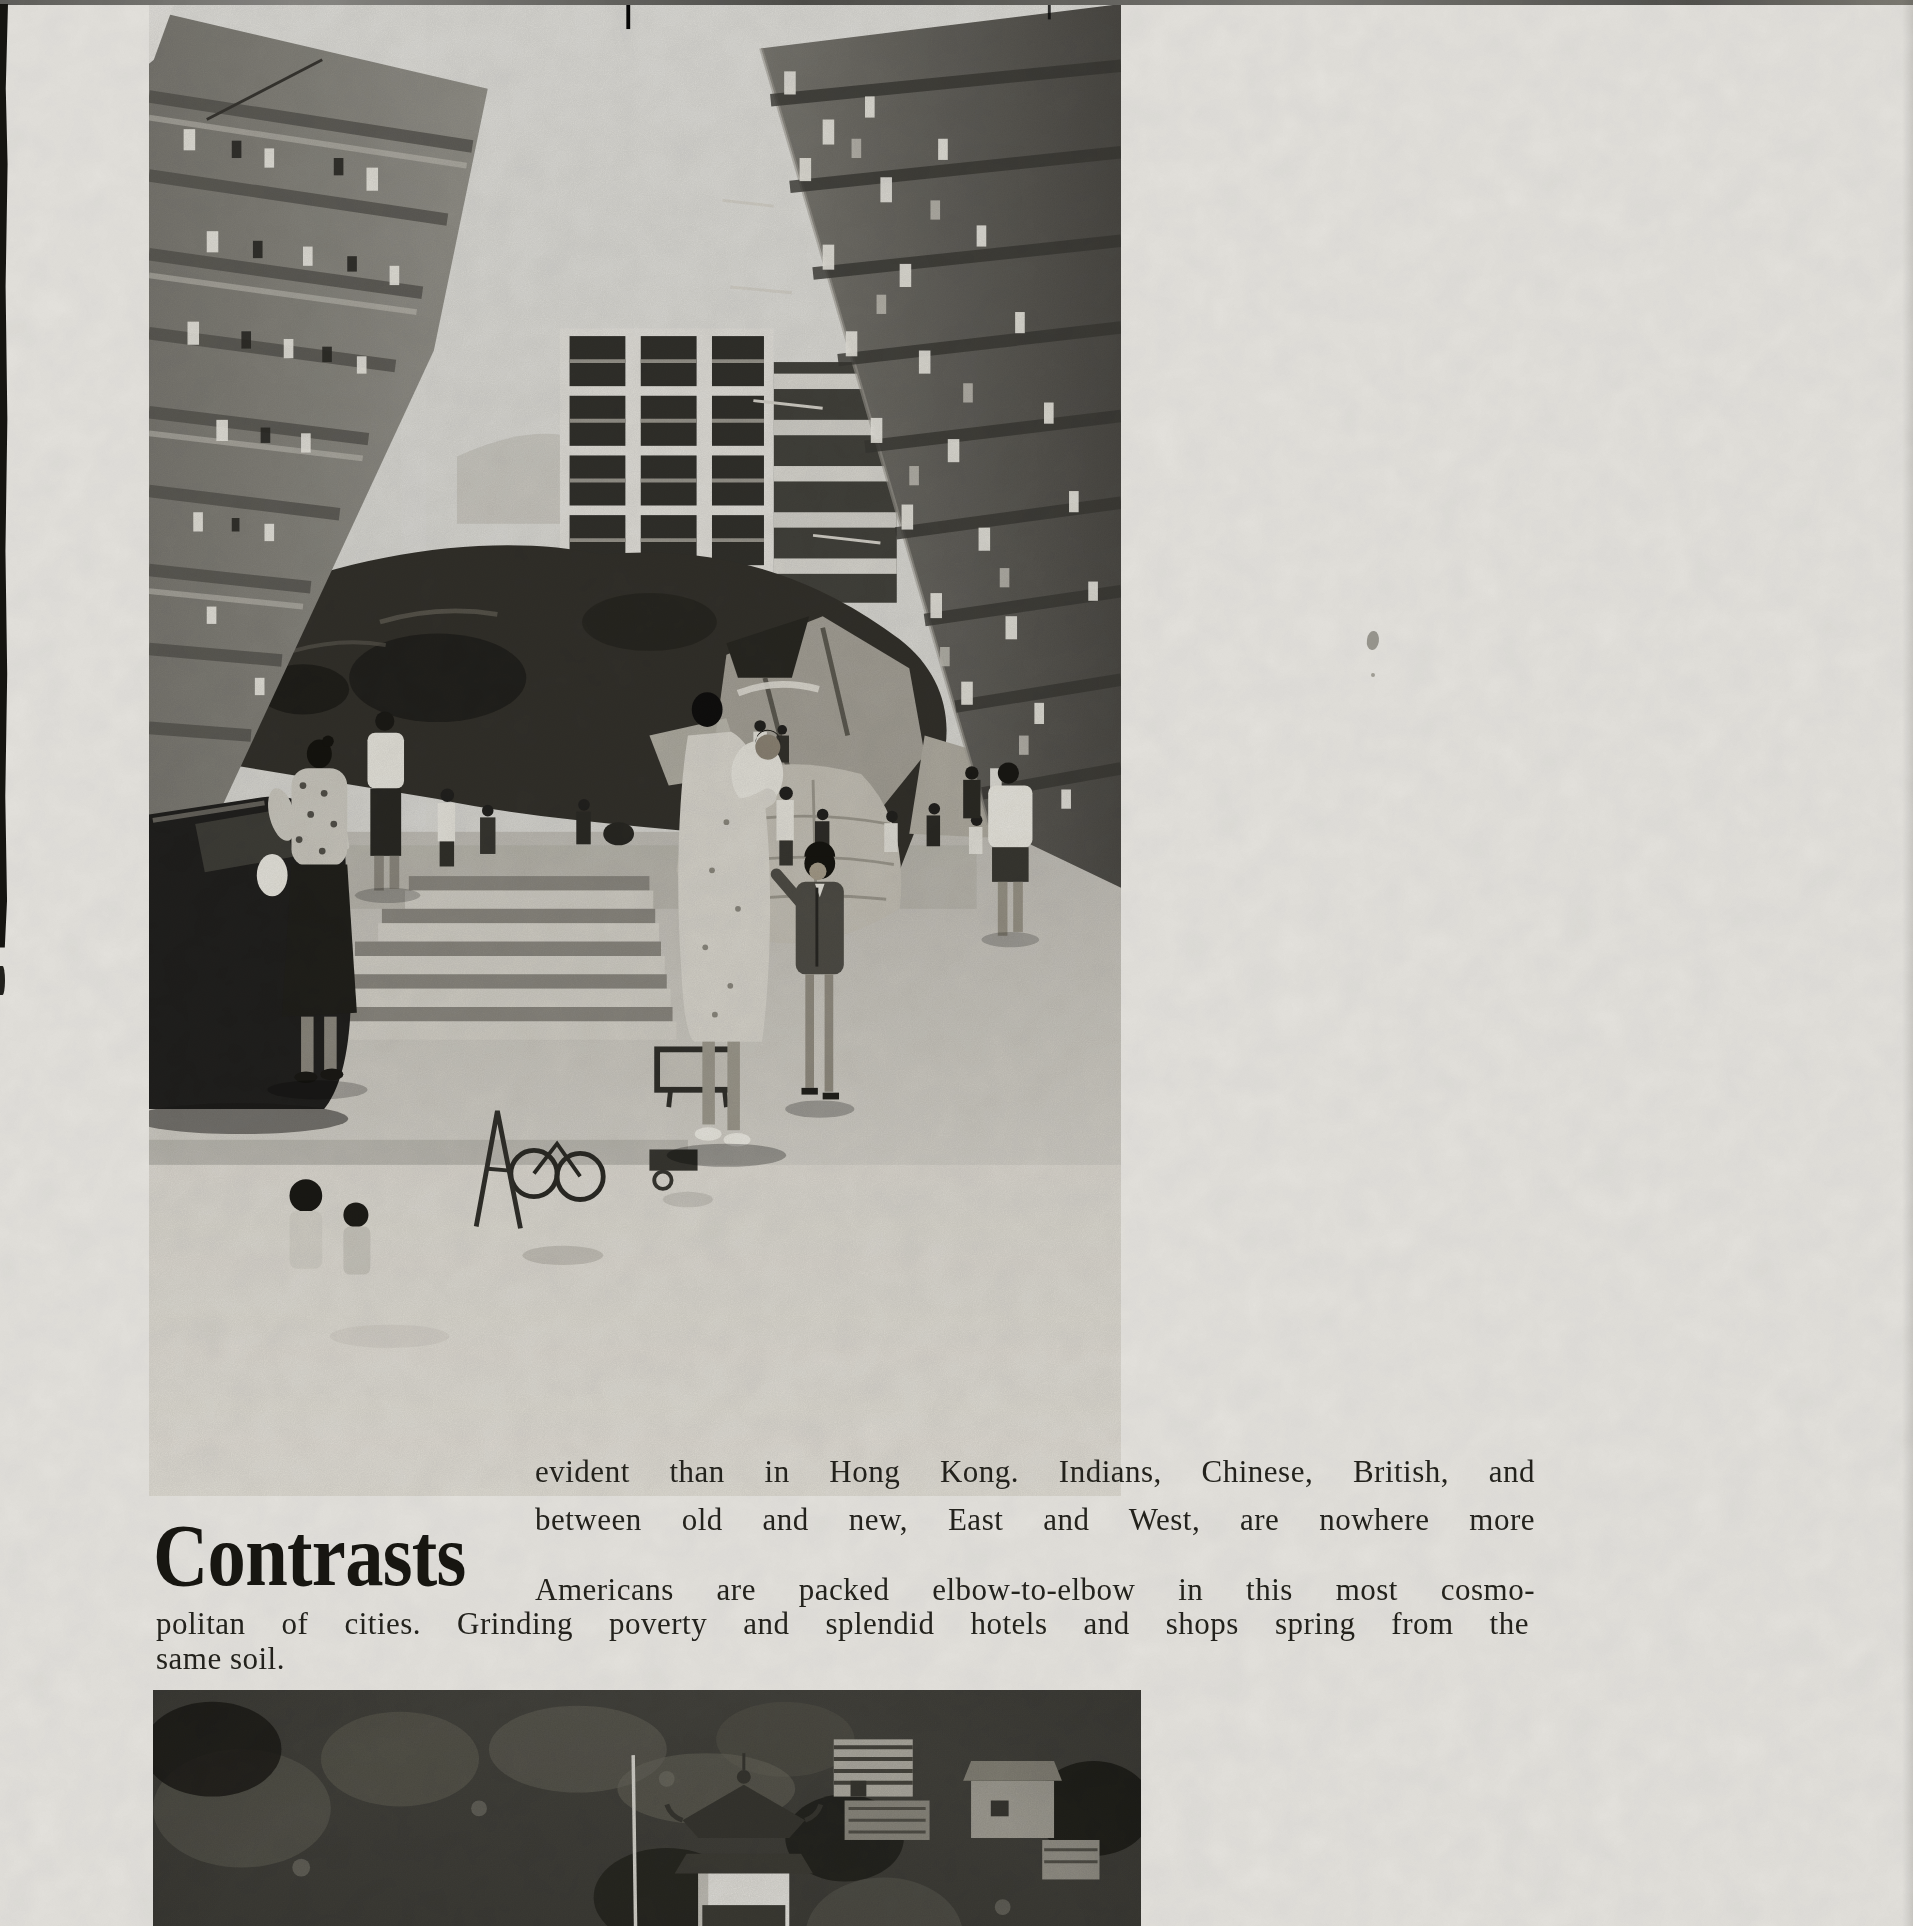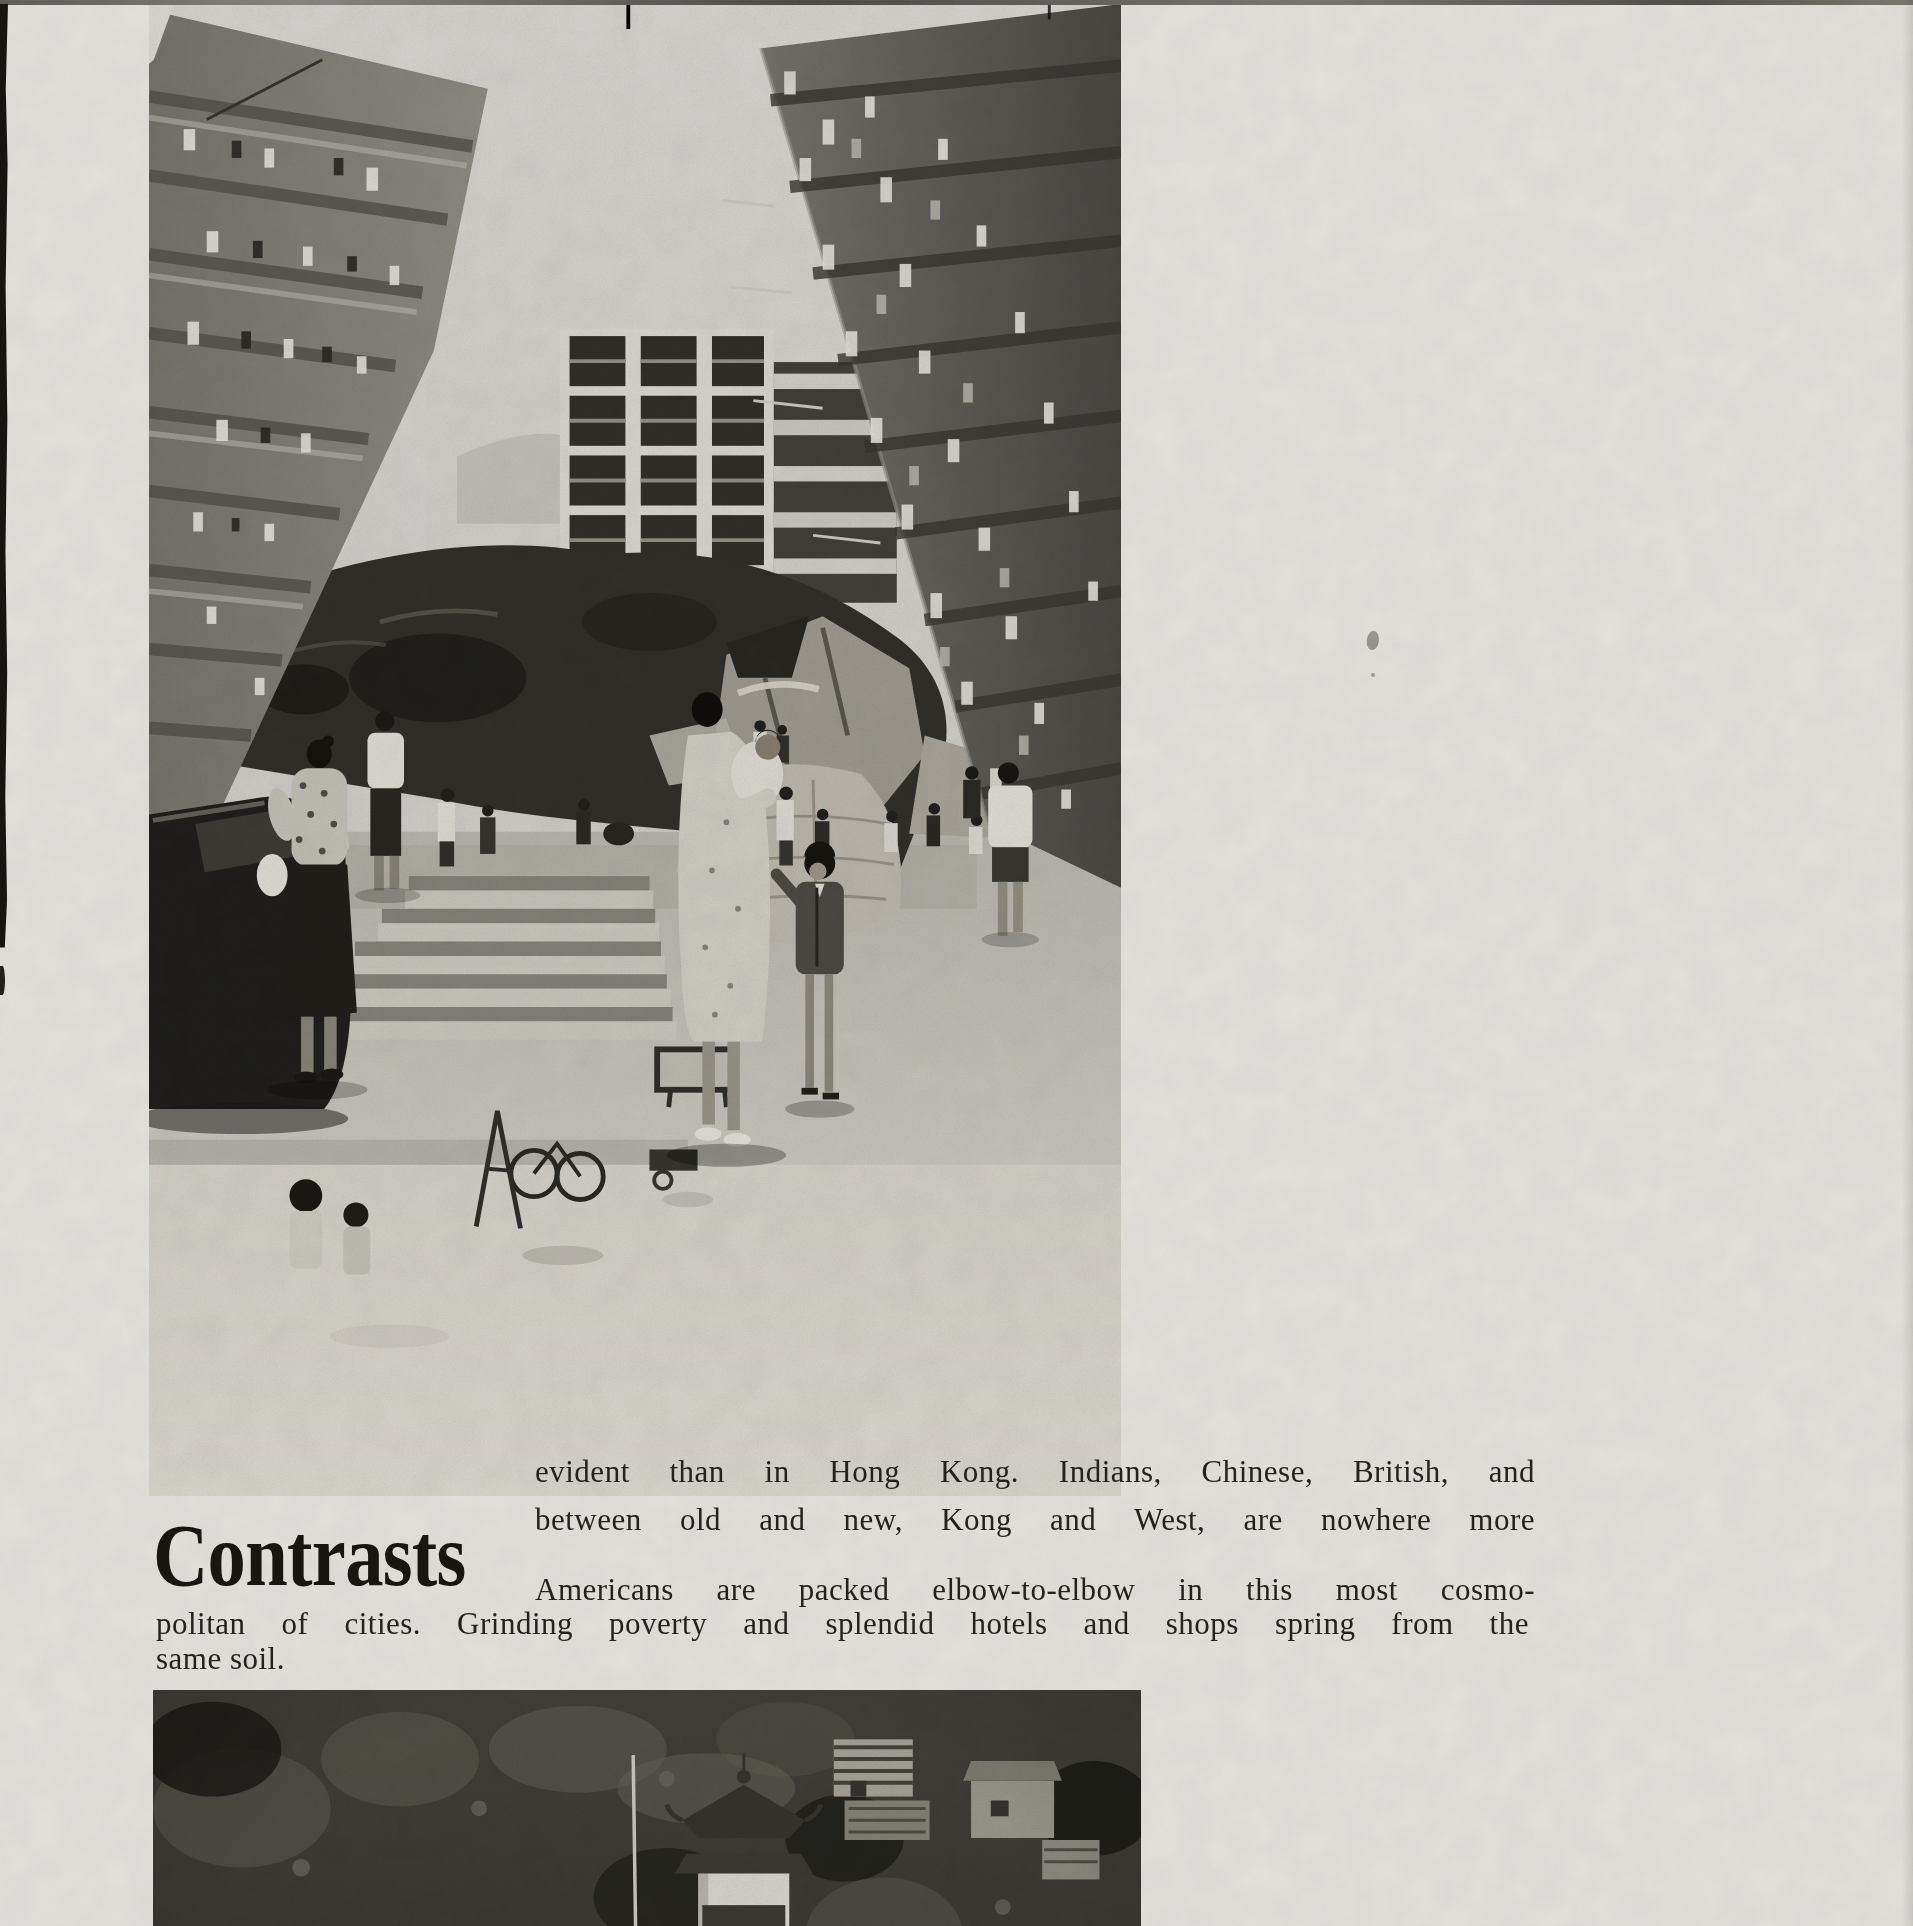--- a/index.html
+++ b/index.html
@@ -414,21 +414,21 @@
       <rect x="496" y="0" width="4" height="26" fill="#0a0a0a"></rect>
       <rect x="934" y="0" width="3" height="16" fill="#0a0a0a" opacity=".8"></rect>
       <polygon points="0,0 26,0 5,58 0,62" fill="#e9e7e2"></polygon>
 
       <rect x="0" y="0" width="1010" height="1550" filter="url(#p1grain)" opacity=".07"></rect>
     </svg>
   </figure>
 
   <section class="article">
     <h1 class="headline"><span class="headline-inner">Contrasts</span></h1>
-    <p class="bl ind l1">between old and new, Kong and West, are nowhere more</p>
+    <p class="bl ind l1">between old and new, East and West, are nowhere more</p>
     <p class="bl ind l2">evident than in Hong Kong. Indians, Chinese, British, and</p>
     <p class="bl ind l3">Americans are packed elbow-to-elbow in this most cosmo-</p>
     <p class="bl l4">politan of cities. Grinding poverty and splendid hotels and shops spring from the</p>
     <p class="bl last l5">same soil.</p>
   </section>
 
   <figure class="photo photo-bottom" aria-label="Black-and-white aerial photograph of a Chinese temple compound in dense trees: a white gateway tower with pagoda roof, tiled halls with banded pylons, balustraded verandas and a white modern block at right.">
     <svg viewBox="0 0 1000 755" preserveAspectRatio="none">
       <defs>
         <linearGradient id="p2fol" x1="0" y1="0" x2="0" y2="1">

